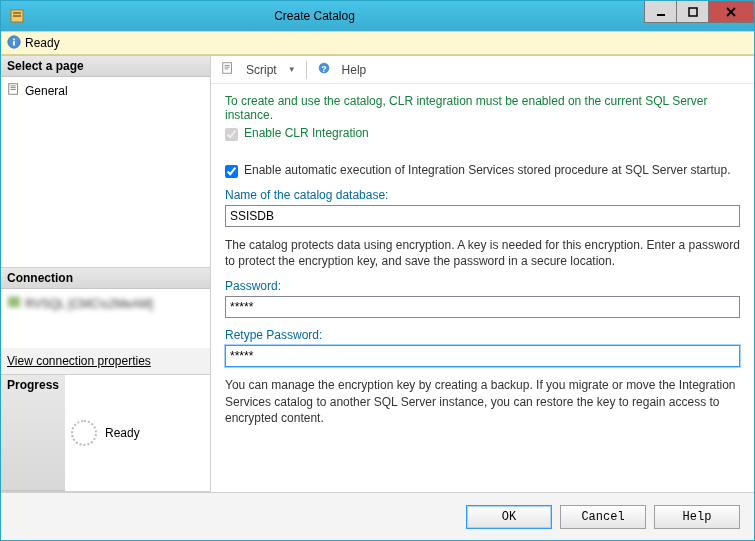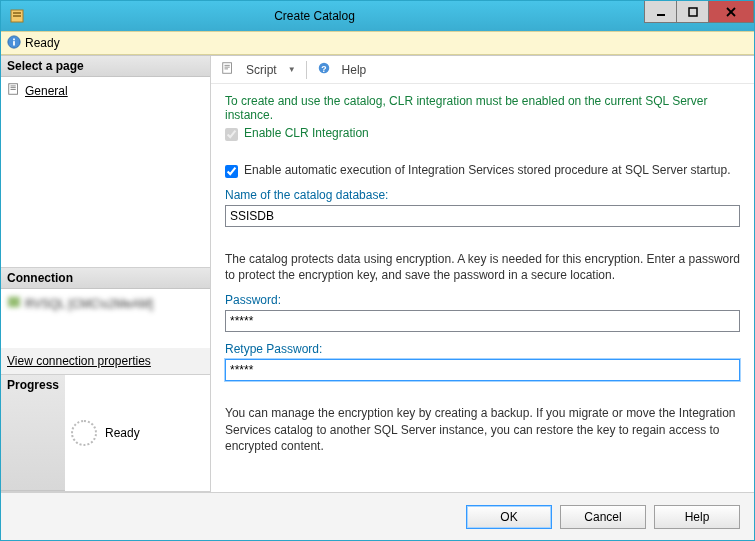--- a/index.html
+++ b/index.html
@@ -14,41 +14,41 @@
   .titlebar .ctrl.max { border-right:none; }
   .titlebar .ctrl.close { background:#c75050; color:#fff; width:46px; }
   .statusbar { height:24px; background:#fdf7d2; border-top:1px solid #d9d29a; border-bottom:1px solid #d9d29a; display:flex; align-items:center; padding-left:6px; gap:4px; }
   .info-icon-svg { width:14px; height:14px; }
   .content { flex:1; display:flex; border-top:1px solid #c9c9c9; }
   .sidebar { width:210px; background:#f2f2f2; display:flex; flex-direction:column; border-right:1px solid #d0d0d0; }
   .side-section { border-bottom:1px solid #d0d0d0; }
   .side-header { background:linear-gradient(#e8e8e8,#d8d8d8); font-weight:bold; padding:3px 6px; border-bottom:1px solid #c5c5c5; }
   .side-body { padding:4px 6px; background:#fff; }
   .side-body.page { flex:1; min-height:190px; }
-  .page-item { display:flex; align-items:center; gap:4px; padding:1px 0;text-decoration:underline; }
+  .page-item { display:flex; align-items:center; gap:4px; padding:1px 0; }
   .page-icon { width:14px; height:14px; }
   .conn-item { display:flex; align-items:center; gap:4px; padding:2px 0; color:#333; filter: blur(2.5px); }
   .link { color:#000000; text-decoration:underline; cursor:pointer; padding:6px; }
   .progress-body { padding:6px; display:flex; align-items:center; gap:8px; background:#fff; }
   .spinner { width:26px; height:26px; border:2px dotted #bbb; border-radius:50%; }
   .main { flex:1; display:flex; flex-direction:column; padding:0; }
   .toolbar { height:28px; display:flex; align-items:center; padding:0 6px; gap:4px; border-bottom:1px solid #e8e8e8; }
   .tbtn { display:flex; align-items:center; gap:11px; padding:2px 4px; color:#444; cursor:pointer; }
   .tbtn .arrow { font-size:8px; color:#666; }
   .sep { width:1px; height:18px; background:#ccc; margin:0 2px; }
   .form { padding:10px 14px; color:#333; overflow:auto; flex:1; }
   .muted { color:#15803d; }
   .check-row { display:flex; align-items:flex-start; gap:6px; margin:4px 0; }
   .check-row input[type=checkbox] { margin-top:2px; width:13px; height:13px; }
   .field-label { margin-top:10px; margin-bottom:3px; color:#0369a1; }
   .text-input { width:100%; border:1px solid #828790; background:#fff; padding:3px 4px; font-family:inherit; font-size:12px; }
   .text-input.focused { border:1px solid #3399ff; outline:1px solid #a6d4ff; }
-  .desc { margin-top:24px; color:#333; line-height:1.35; }
+  .desc { margin-top:10px; color:#333; line-height:1.35; }
   .footer { height:48px; border-top:1px solid #d0d0d0; display:flex; align-items:center; justify-content:flex-end; padding:0 14px; gap:8px; background:#f4f4f4; }
-  .btn { width:86px; height:24px; border:1px solid #a0a0a0; background:linear-gradient(#fefefe,#e6e6e6); cursor:pointer; font-family:Liberation Sans, sans-serif; font-size:12px; }
+  .btn { width:86px; height:24px; border:1px solid #a0a0a0; background:linear-gradient(#fefefe,#e6e6e6); cursor:pointer; font-family:Liberation Mono, monospace; font-size:12px; }
   .btn.primary { border:1px solid #3399ff; box-shadow:0 0 0 1px #a6d4ff inset; }
   .flex-grow { flex:1; background:#fff; }
   .conn-space { background:#fff; min-height:30px; }
 </style>
 </head>
 <body>
 
 <div class="window">
 
   <div class="titlebar">

